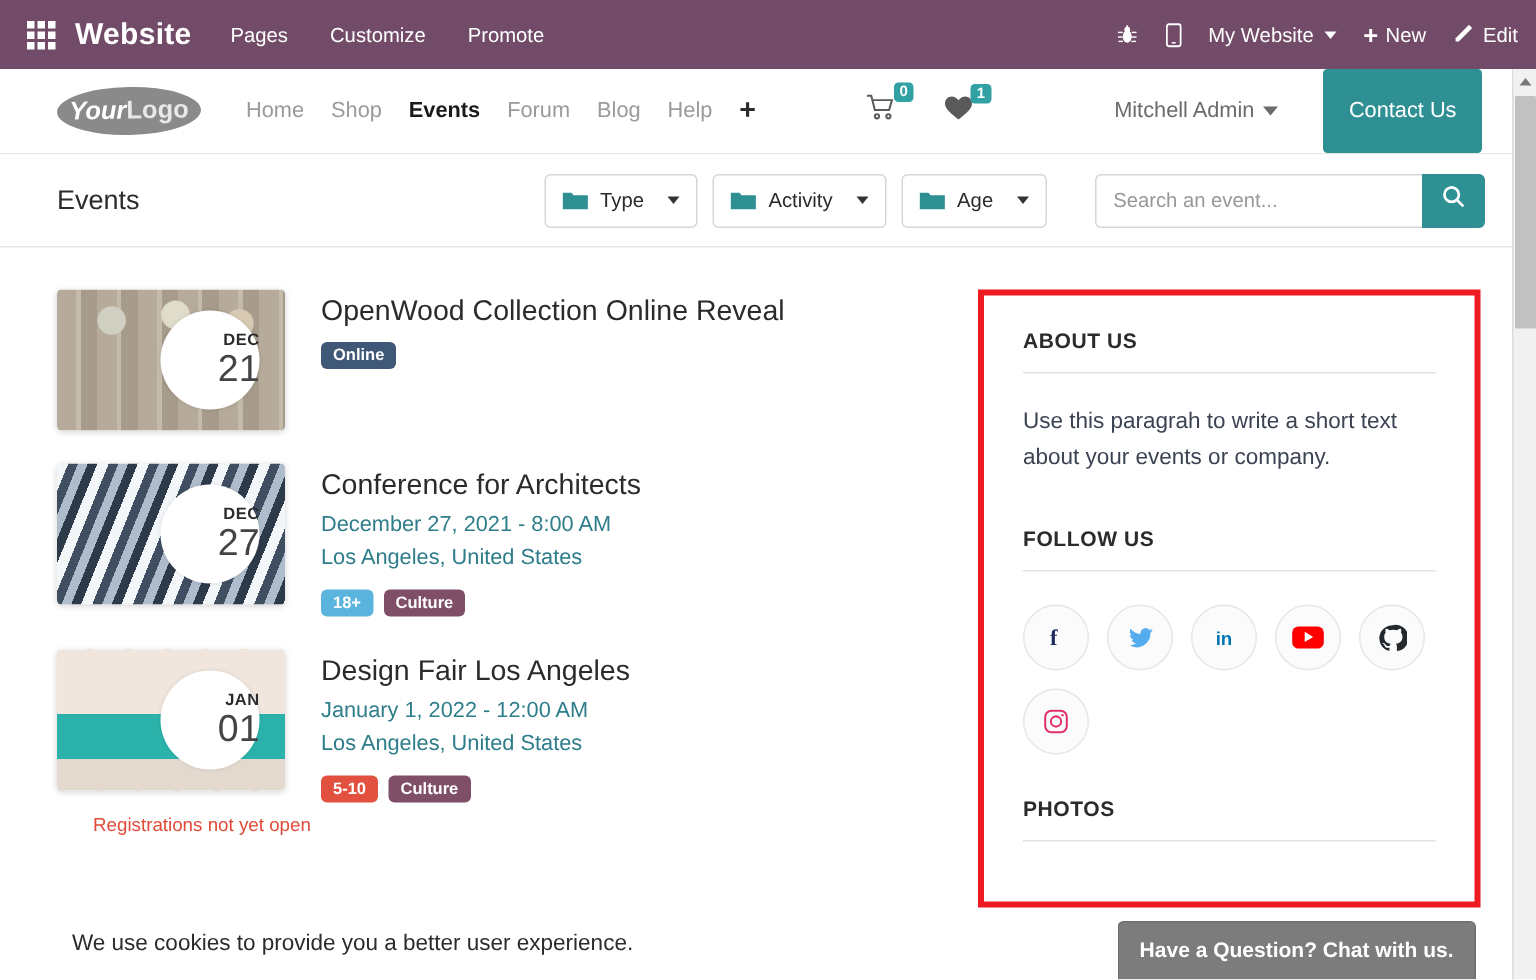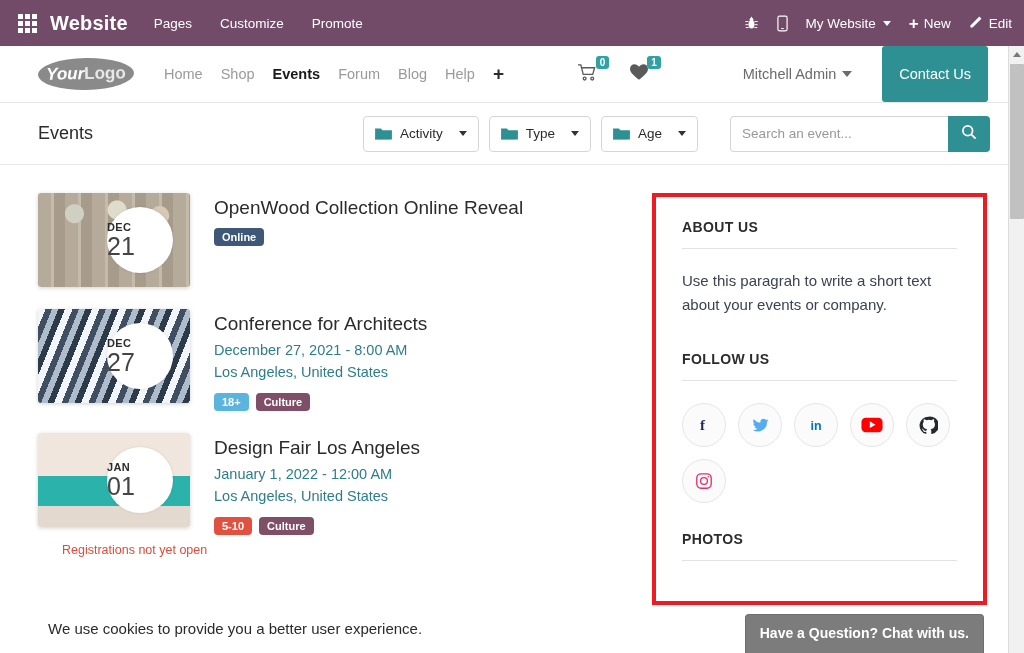--- a/index.html
+++ b/index.html
@@ -161,21 +161,21 @@
   }
   .thumb.t3 {
     background:
       linear-gradient(180deg, #f0e6dd 0 46%, #2bb3ab 46% 78%, #e4d9ce 78% 100%),
       repeating-linear-gradient(58deg, #b5753c 0 4px, transparent 4px 22px);
     padding-left: 20px;
   }
   .date-circle {
     position: absolute; right: 17px; top: 50%; transform: translateY(-50%);
     width: 66px; height: 66px; border-radius: 50%; background: #ffffff;
-    display: flex; flex-direction: column; align-items: flex-start; justify-content: center;
+    display: flex; flex-direction: column; align-items: flex-end; justify-content: center;
     box-shadow: 0 0 3px rgba(0,0,0,.1);
   }
   .date-m { font-size: 11px; font-weight: bold; color: #2b2b2b; letter-spacing: .3px; }
   .date-d { font-size: 25px; color: #444; line-height: 1.05; }
 
   .einfo { margin-left: 24px; padding-top: 4px; }
   .etitle { font-size: 19px; color: #2b2b2b; margin-bottom: 4px; cursor: pointer; }
   .emeta { font-size: 14.5px; color: #2e7d8a; line-height: 1.55; }
   .etags { margin-top: 9px; display: flex; gap: 7px; }
   .tag {
@@ -326,31 +326,31 @@
   <div class="filterbar">
     <div class="page-title">Events</div>
     <div class="filters">
       <div class="fdrop">
         <span class="folder-ic">
           <svg width="17" height="14" viewBox="0 0 18 15" fill="#2f9094">
                 <path d="M0 1.6h6.3l1.5 1.8H18v10H0z"></path>
                 <path d="M2.6 5.4h15L15.4 13H0z" fill="#2f9094"></path>
               </svg>
         </span>
-        <span>Activity</span>
+        <span>Type</span>
         <span class="caret-sm"></span>
       </div>
       <div class="fdrop">
         <span class="folder-ic">
           <svg width="17" height="14" viewBox="0 0 18 15" fill="#2f9094">
                 <path d="M0 1.6h6.3l1.5 1.8H18v10H0z"></path>
                 <path d="M2.6 5.4h15L15.4 13H0z" fill="#2f9094"></path>
               </svg>
         </span>
-        <span>Type</span>
+        <span>Activity</span>
         <span class="caret-sm"></span>
       </div>
       <div class="fdrop">
         <span class="folder-ic">
           <svg width="17" height="14" viewBox="0 0 18 15" fill="#2f9094">
                 <path d="M0 1.6h6.3l1.5 1.8H18v10H0z"></path>
                 <path d="M2.6 5.4h15L15.4 13H0z" fill="#2f9094"></path>
               </svg>
         </span>
         <span>Age</span>

